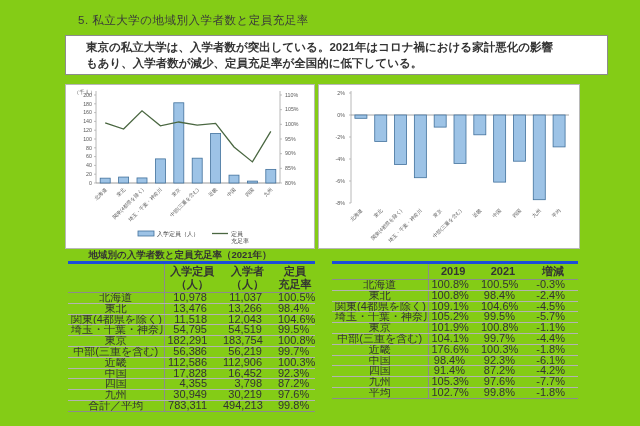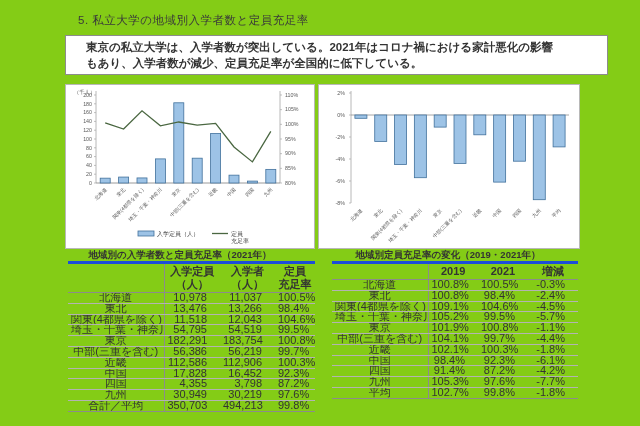--- a/index.html
+++ b/index.html
@@ -143,21 +143,20 @@
         <text x="142.99999999999997" y="126" font-size="5" text-anchor="end" fill="#595959" transform="rotate(-45 142.99999999999997 126)">中部(三重を含む)</text>
         <text x="162.8181818181818" y="126" font-size="5" text-anchor="end" fill="#595959" transform="rotate(-45 162.8181818181818 126)">近畿</text>
         <text x="182.63636363636363" y="126" font-size="5" text-anchor="end" fill="#595959" transform="rotate(-45 182.63636363636363 126)">中国</text>
         <text x="202.45454545454544" y="126" font-size="5" text-anchor="end" fill="#595959" transform="rotate(-45 202.45454545454544 126)">四国</text>
         <text x="222.27272727272725" y="126" font-size="5" text-anchor="end" fill="#595959" transform="rotate(-45 222.27272727272725 126)">九州</text>
         <text x="242.09090909090907" y="126" font-size="5" text-anchor="end" fill="#595959" transform="rotate(-45 242.09090909090907 126)">平均</text>
       </svg>
   </div>
 
   <div class="tcap left">地域別の入学者数と定員充足率（2021年）</div>
-  <div class="tcap right">地域別定員充足率の変化（2019・2021年）</div>
 
   <div class="tablewrap left" id="table-left">
       <table>
         <colgroup>
           <col style="width: 96px;">
           <col style="width: 56px;">
           <col style="width: 55px;">
           <col style="width: 40px;">
         </colgroup>
         <thead>
@@ -227,21 +226,21 @@
             <td class="num">87.2%</td>
           </tr>
           <tr>
             <td class="rowhead">九州</td>
             <td class="num">30,949</td>
             <td class="num">30,219</td>
             <td class="num">97.6%</td>
           </tr>
           <tr class="total">
             <td class="rowhead">合計／平均</td>
-            <td class="num">350,703</td>
+            <td class="num">783,311</td>
             <td class="num">494,213</td>
             <td class="num">99.8%</td>
           </tr>
         </tbody>
       </table>
     </div>
   <div class="tablewrap right" id="table-right">
       <table>
         <colgroup>
           <col style="width: 96px;">
@@ -289,21 +288,21 @@
             <td class="num">-1.1%</td>
           </tr>
           <tr>
             <td class="rowhead">中部(三重を含む)</td>
             <td class="num">104.1%</td>
             <td class="num">99.7%</td>
             <td class="num">-4.4%</td>
           </tr>
           <tr>
             <td class="rowhead">近畿</td>
-            <td class="num">102.1%</td>
+            <td class="num">176.6%</td>
             <td class="num">100.3%</td>
             <td class="num">-1.8%</td>
           </tr>
           <tr>
             <td class="rowhead">中国</td>
             <td class="num">98.4%</td>
             <td class="num">92.3%</td>
             <td class="num">-6.1%</td>
           </tr>
           <tr>

